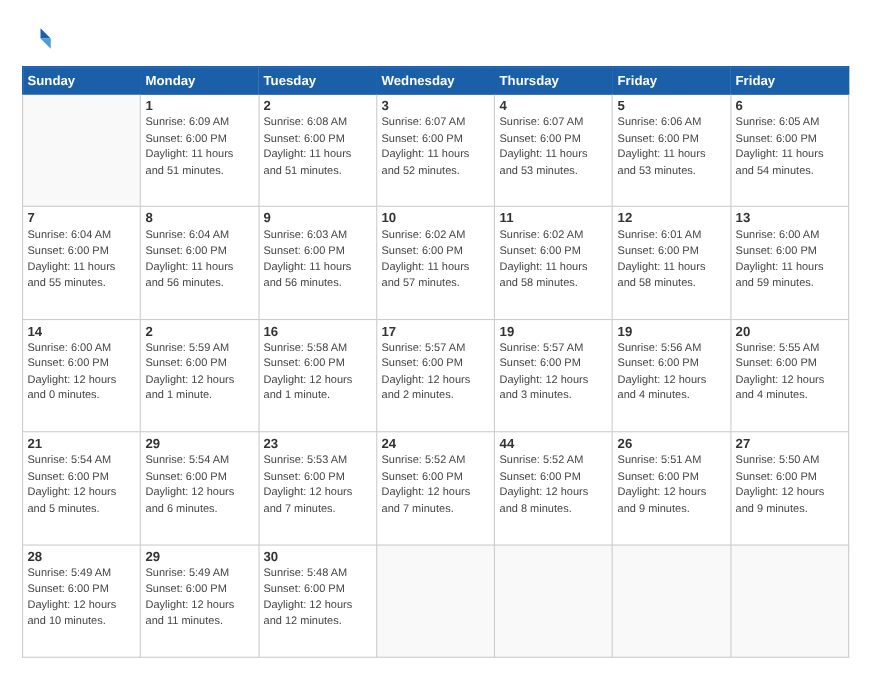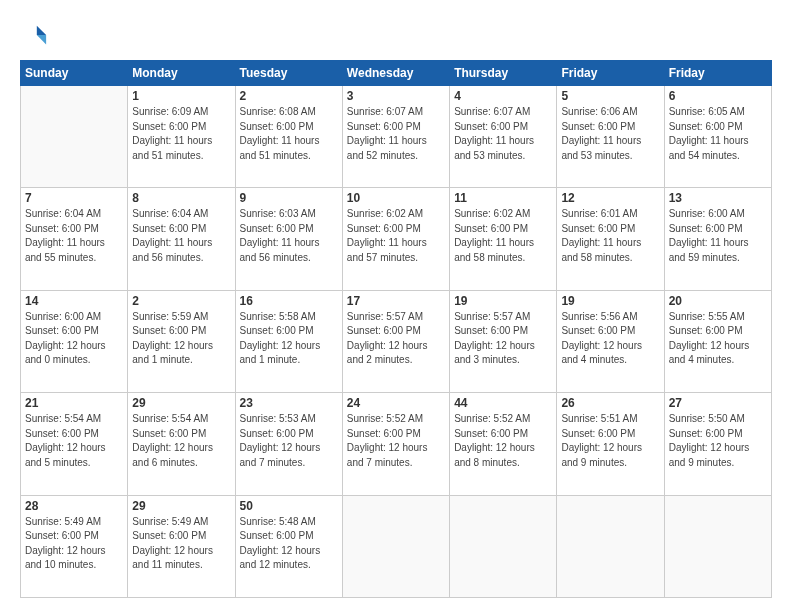--- a/index.html
+++ b/index.html
@@ -240,21 +240,21 @@
         <tr>
           <td>
             <div class="day-number">28</div>
             <div class="day-info">Sunrise: 5:49 AM<br>Sunset: 6:00 PM<br>Daylight: 12 hours and 10 minutes.</div>
           </td>
           <td>
             <div class="day-number">29</div>
             <div class="day-info">Sunrise: 5:49 AM<br>Sunset: 6:00 PM<br>Daylight: 12 hours and 11 minutes.</div>
           </td>
           <td>
-            <div class="day-number">50</div>
+            <div class="day-number">30</div>
             <div class="day-info">Sunrise: 5:48 AM<br>Sunset: 6:00 PM<br>Daylight: 12 hours and 12 minutes.</div>
           </td>
           <td class="empty-cell"></td>
           <td class="empty-cell"></td>
           <td class="empty-cell"></td>
           <td class="empty-cell"></td>
         </tr>
       </tbody>
   </table>
 </div>

